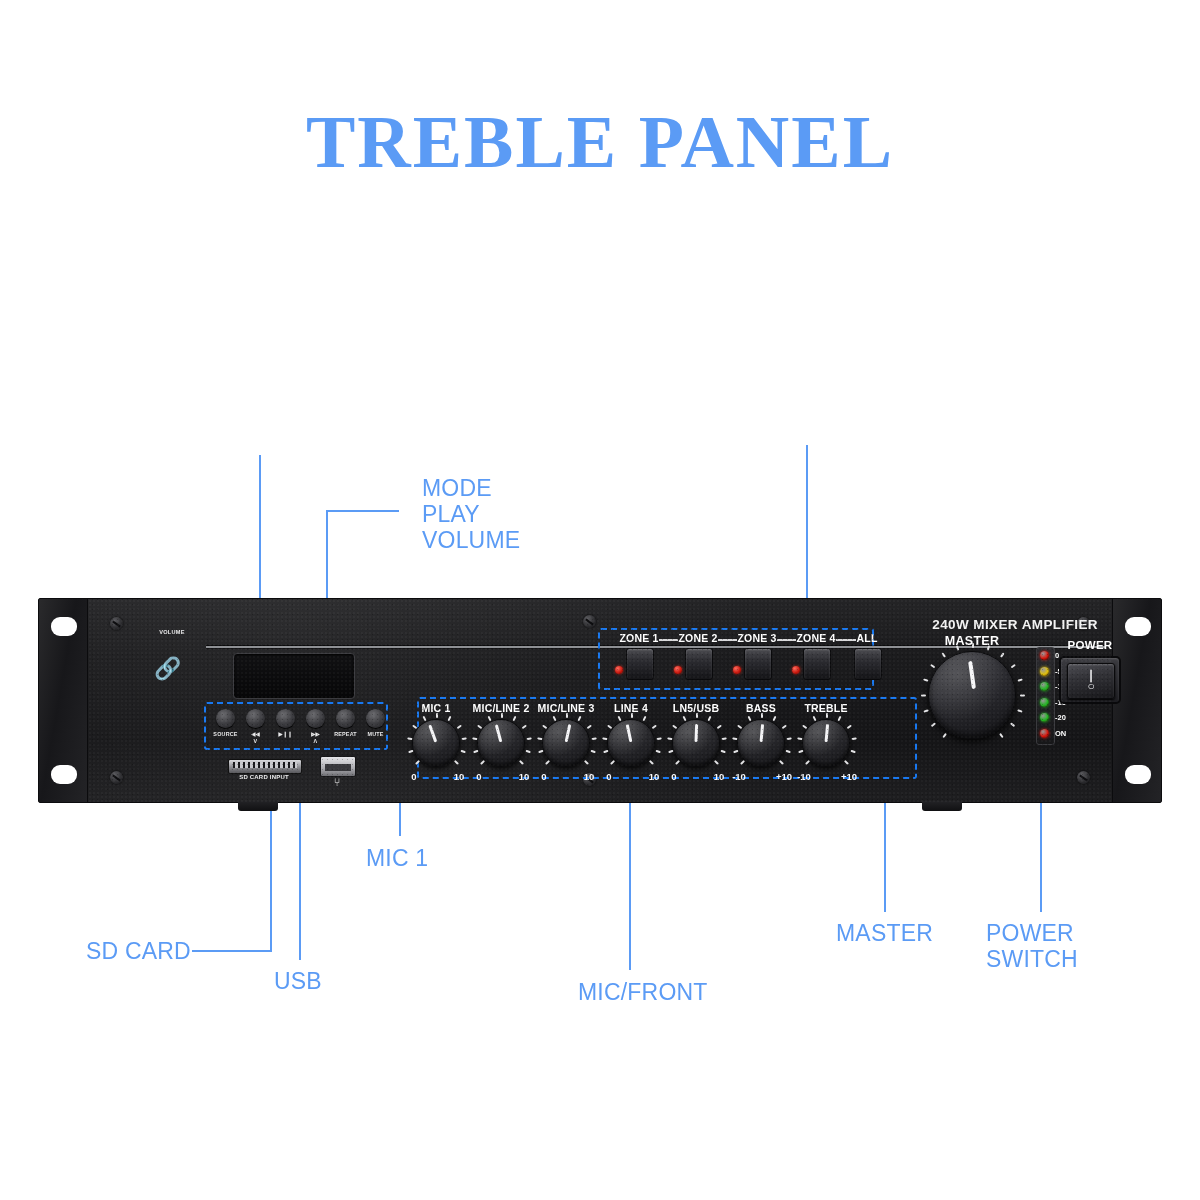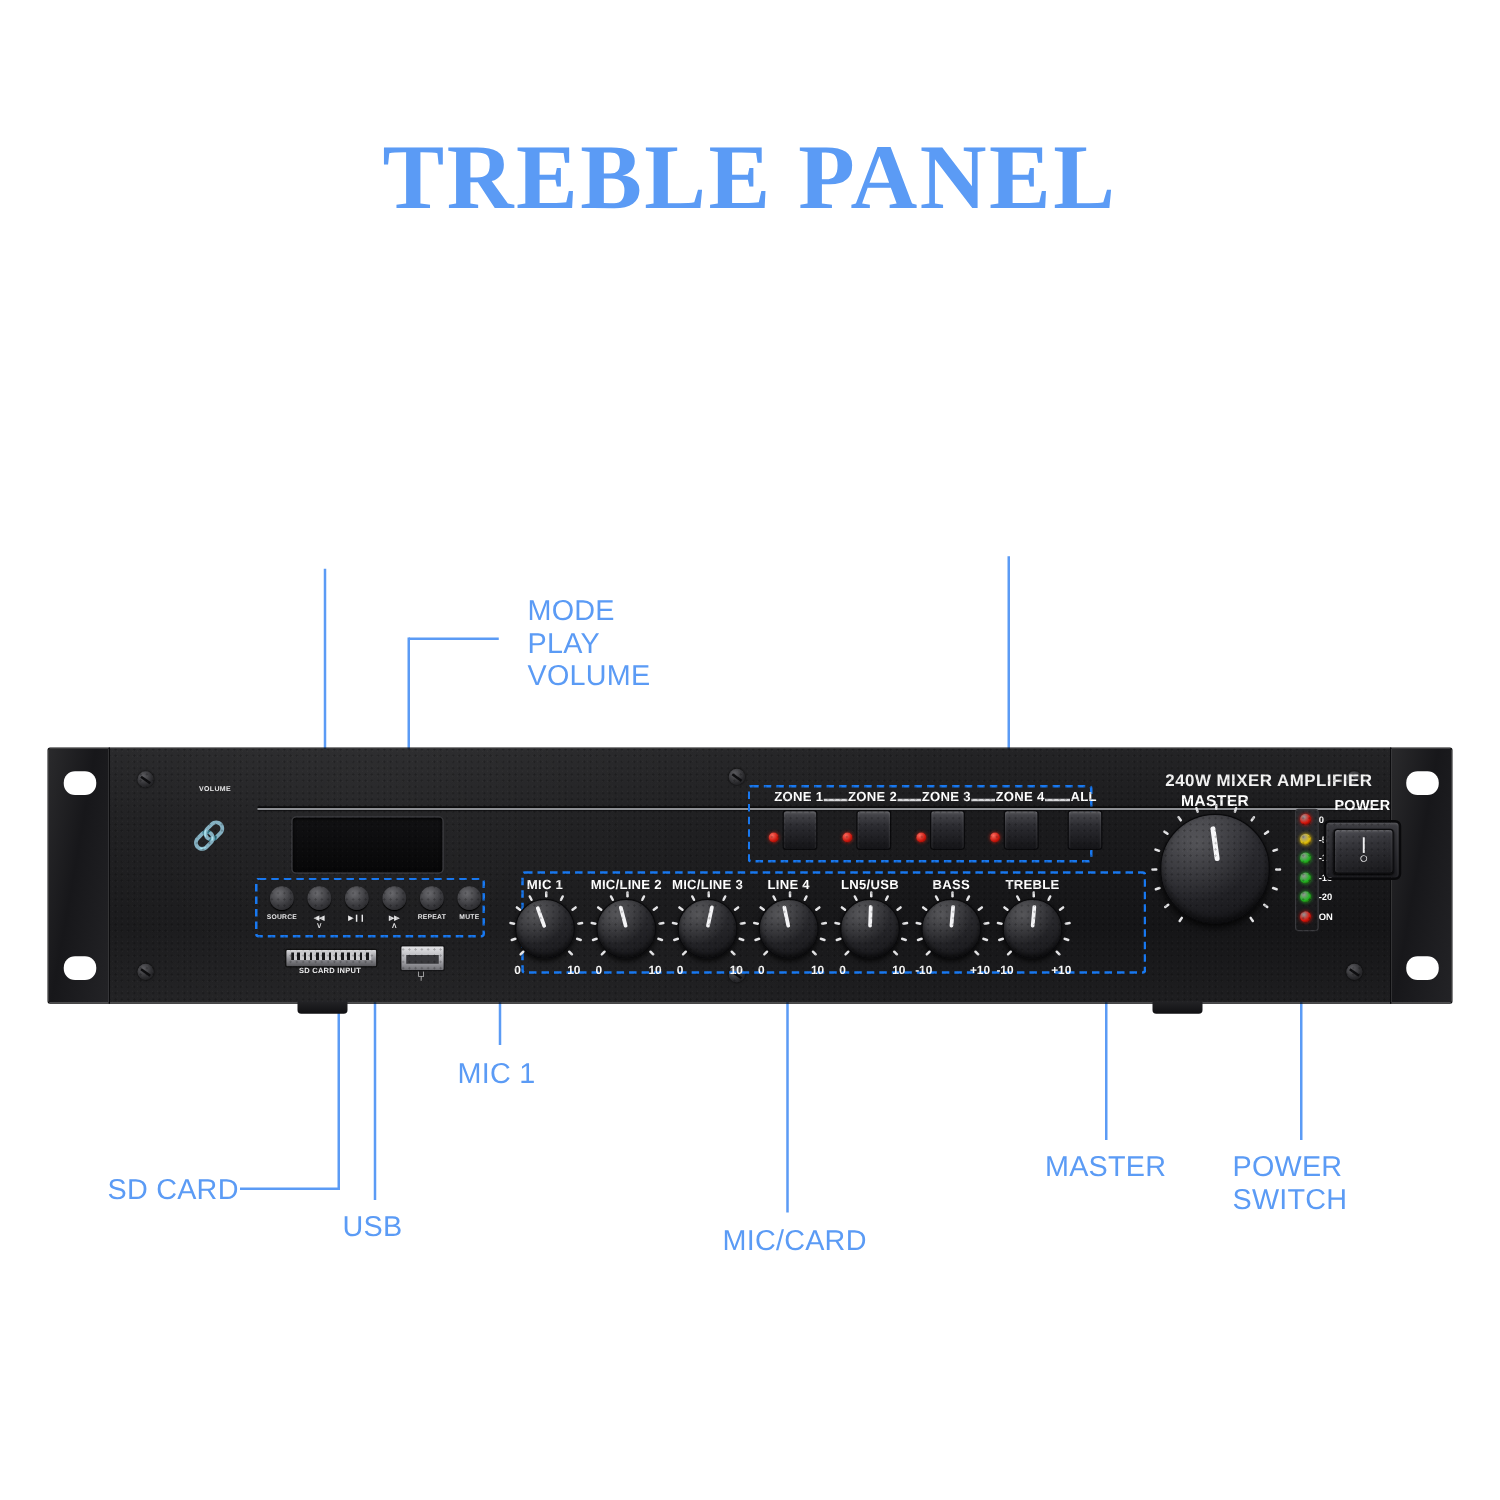--- a/index.html
+++ b/index.html
@@ -266,21 +266,21 @@
 <div class="stage">
 
   <div id="page-title">TREBLE PANEL</div>
 
   <div class="callout" style="left:402px;top:475px;margin-left:20px;">MODE
 PLAY
 VOLUME</div>
   <div class="callout" style="left:74px;top:938px;margin-left:12px;">SD CARD</div>
   <div class="callout" style="left:274px;top:968px;">USB</div>
   <div class="callout" style="left:366px;top:845px;">MIC 1</div>
-  <div class="callout" style="left:578px;top:979px;">MIC/CARD</div>
+  <div class="callout" style="left:578px;top:979px;">MIC/FRONT</div>
   <div class="callout" style="left:836px;top:920px;">MASTER</div>
   <div class="callout" style="left:986px;top:920px;">POWER
 SWITCH</div>
 
   <div class="lead-v" style="left:259px;top:455px;height:205px;"></div>
   <div class="dot" style="left:252px;top:655px;"></div>
 
   <div class="lead-h" style="left:327px;top:510px;width:72px;"></div>
   <div class="lead-v" style="left:326px;top:510px;height:210px;"></div>
   <div class="dot" style="left:319px;top:713px;"></div>

